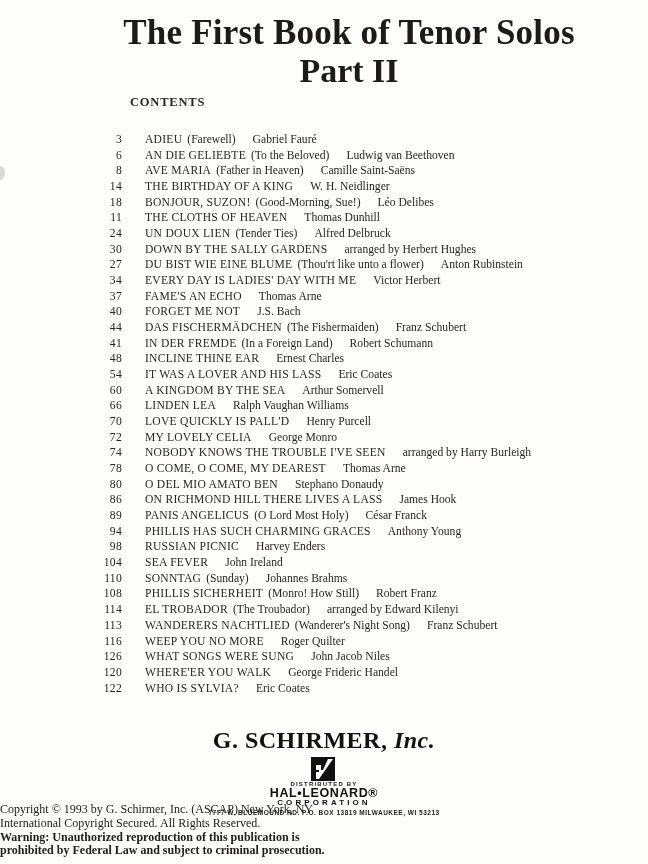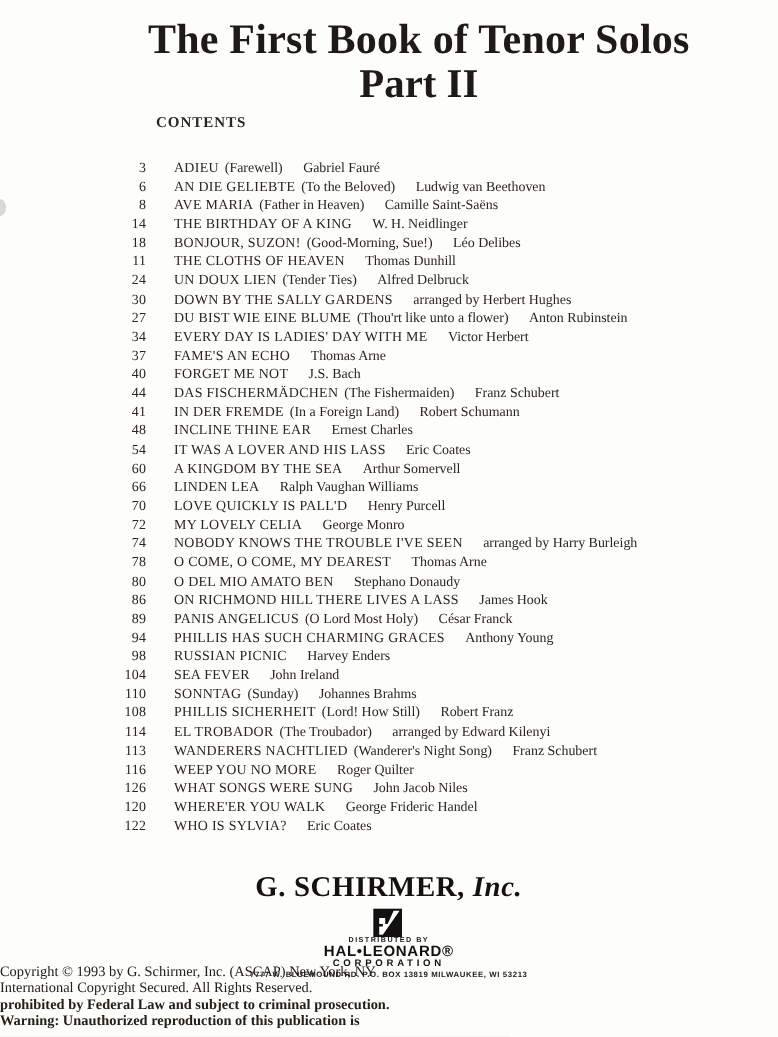--- a/index.html
+++ b/index.html
@@ -223,21 +223,21 @@
       </div>
       <div class="toc-row">
         <span class="toc-num">110</span>
         <span class="toc-title">SONNTAG</span>
         <span class="toc-sub">(Sunday)</span>
         <span class="toc-composer">Johannes Brahms</span>
       </div>
       <div class="toc-row">
         <span class="toc-num">108</span>
         <span class="toc-title">PHILLIS SICHERHEIT</span>
-        <span class="toc-sub">(Lord! How Still)</span>
+        <span class="toc-sub">(Monro! How Still)</span>
         <span class="toc-composer">Robert Franz</span>
       </div>
       <div class="toc-row">
         <span class="toc-num">114</span>
         <span class="toc-title">EL TROBADOR</span>
         <span class="toc-sub">(The Troubador)</span>
         <span class="toc-composer">arranged by Edward Kilenyi</span>
       </div>
       <div class="toc-row">
         <span class="toc-num">113</span>
@@ -279,17 +279,17 @@
         <div class="hal">HAL•LEONARD®</div>
         <div class="corp">CORPORATION</div>
       </div>
     </div>
     <div class="address">7777 W. BLUEMOUND RD. P.O. BOX 13819 MILWAUKEE, WI 53213</div>
   </div>
 
   <div class="copyright">
     <div>Copyright © 1993 by G. Schirmer, Inc. (ASCAP) New York, NY</div>
     <div>International Copyright Secured. All Rights Reserved.</div>
+    <div class="bold">Warning: Unauthorized reproduction of this publication is</div>
     <div class="bold">prohibited by Federal Law and subject to criminal prosecution.</div>
-    <div class="bold">Warning: Unauthorized reproduction of this publication is</div>
   </div>
 
 </div>
 
 </body></html>

